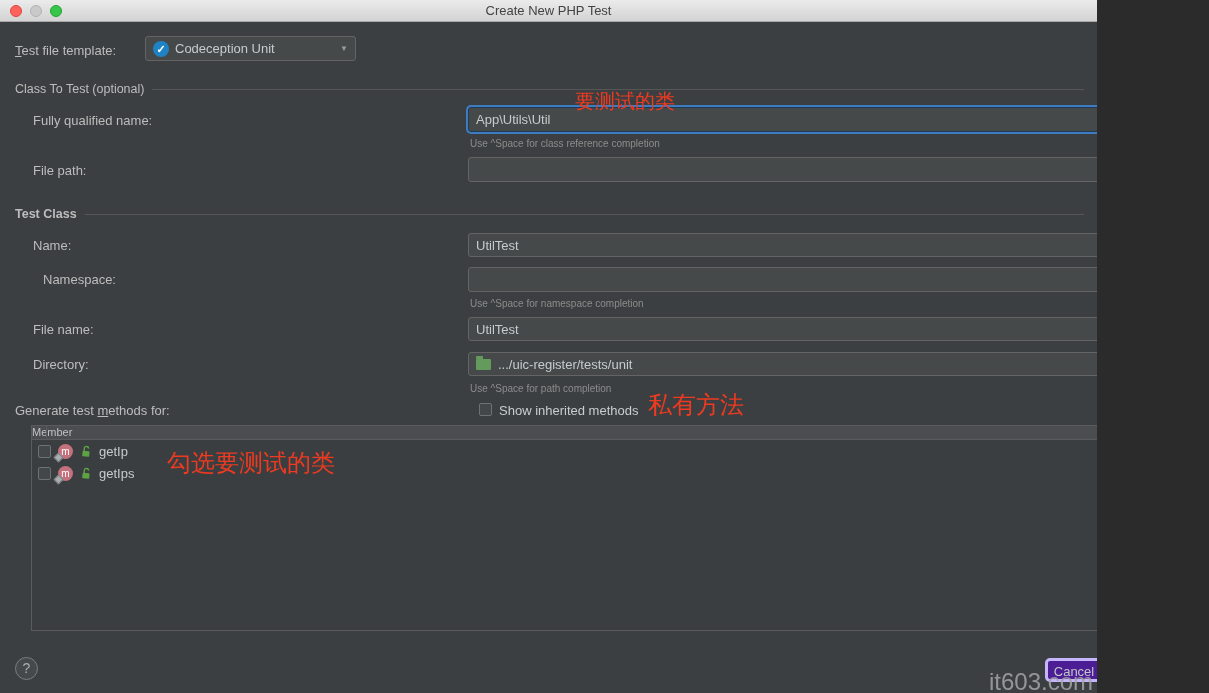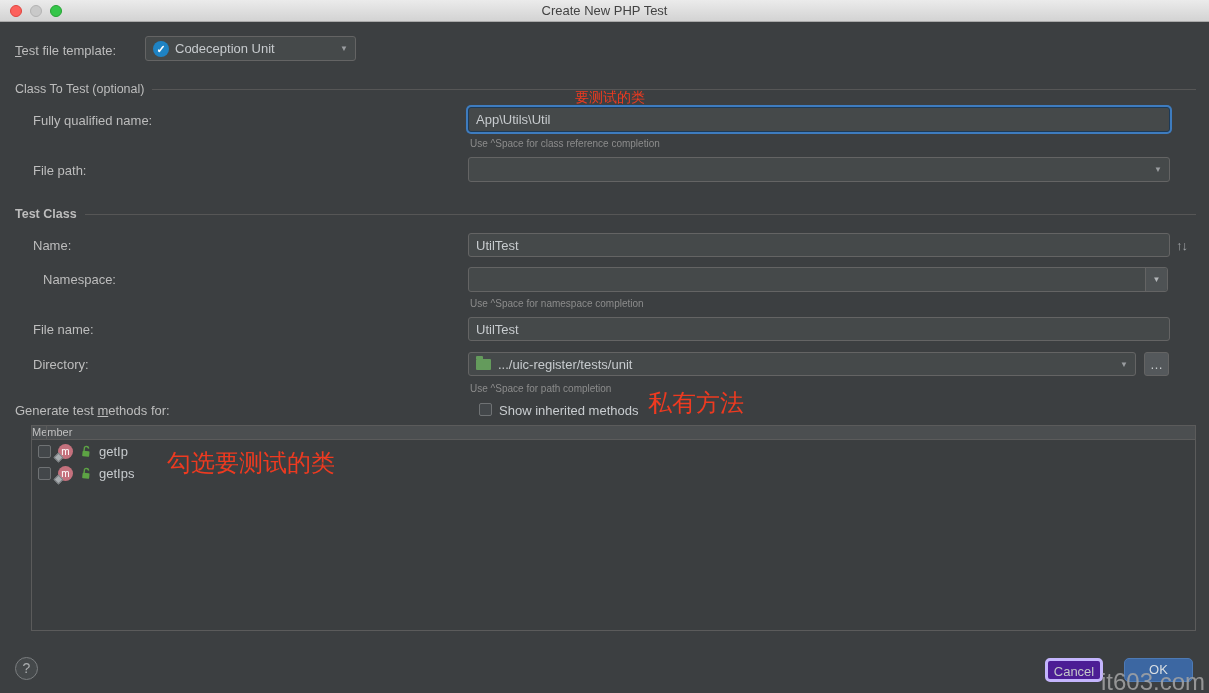--- a/index.html
+++ b/index.html
@@ -1,18 +1,18 @@
 <!DOCTYPE html>
 <html><head>
 <meta charset="utf-8">
 <style>
   * { margin:0; padding:0; box-sizing:border-box; }
   html,body { background:#2b2b2b; }
   .window {
-    position:relative; width:1209px; height:693px; overflow:hidden;
+    position:relative; width:1097px; height:693px; overflow:hidden;
     background:#3c3f41; font-family:"Liberation Sans", sans-serif;
     color:#bbbbbb; font-size:13px;
   }
   
   .titlebar {
     position:absolute; left:0; top:0; width:100%; height:22px;
     background:linear-gradient(#ebebeb,#d3d3d3);
     border-bottom:1px solid #a9a9a9;
   }
   .lights { position:absolute; left:10px; top:5px; display:flex; gap:8px; }
@@ -33,21 +33,21 @@
     position:absolute; background:#45494a; border:1px solid #646464; border-radius:3px;
     color:#c7cbce; display:flex; align-items:center; padding:0 7px; white-space:nowrap;
   }
   .field.focused { border:1px solid #1d3a57; box-shadow:0 0 0 2px #3e7cbf; }
   .combo { padding-right:0; }
   .combo .arrow-zone { margin-left:auto; width:22px; text-align:center; color:#9a9da0;
     font-size:8px; align-self:stretch; display:flex; align-items:center; justify-content:center; }
   .combo .arrow-btn { border-left:1px solid #646464; background:#4e5254; border-radius:0 3px 3px 0; color:#b4b7ba; }
   .hint { position:absolute; font-size:10px; color:#8c8c8c; white-space:nowrap; }
   .annotation { position:absolute; color:#ee3a20; white-space:nowrap; z-index:4; line-height:1.1; }
-  .size22 { font-size:14px; }
+  .size22 { font-size:20px; }
   .size24 { font-size:24px; }
   .updown { position:absolute; color:#a3a6a9; font-size:13px; letter-spacing:-1px; }
   
   .cc-icon { width:16px; height:16px; border-radius:50%; background:#1e83c4; color:#fff;
     font-size:11px; font-weight:bold; text-align:center; line-height:16px; margin-right:6px; flex:0 0 16px; }
   
   .folder-icon { position:relative; width:15px; height:11px; background:#649b5c; border-radius:1px;
     margin-right:7px; flex:0 0 15px; }
   .folder-icon::before { content:""; position:absolute; left:0; top:-3px; width:7px; height:3px;
     background:#649b5c; border-radius:1px 1px 0 0; }
@@ -145,21 +145,21 @@
     <span class="arrow-zone">▼</span>
   </div>
   <div class="field" style="left:1144px; top:352px; width:25px; height:24px; background:#54585b; justify-content:center; padding:0;">
     <span>…</span>
   </div>
   <div class="hint" style="left:470px; top:383px;">Use ^Space for path completion</div>
 
   <div class="label" style="left:15px; top:403px;"><span>Generate test </span><span class="u">m</span><span>ethods for:</span></div>
   <span class="cbx" style="position:absolute; left:479px; top:403px;"></span>
   <div class="label" style="left:499px; top:403px; color:#c9cdd0;">Show inherited methods</div>
-  <div class="annotation size24" style="left:648px; top:392px;font-family:Liberation Mono, monospace;">私有方法</div>
+  <div class="annotation size24" style="left:648px; top:392px;">私有方法</div>
 
   <div class="members">
     <div class="members-header">
       <span class="col-divider"></span>
       <span>Member</span>
     </div>
     <div>
         <div class="mrow">
           <span class="cbx"></span>
           <span class="m-icon">m</span>

